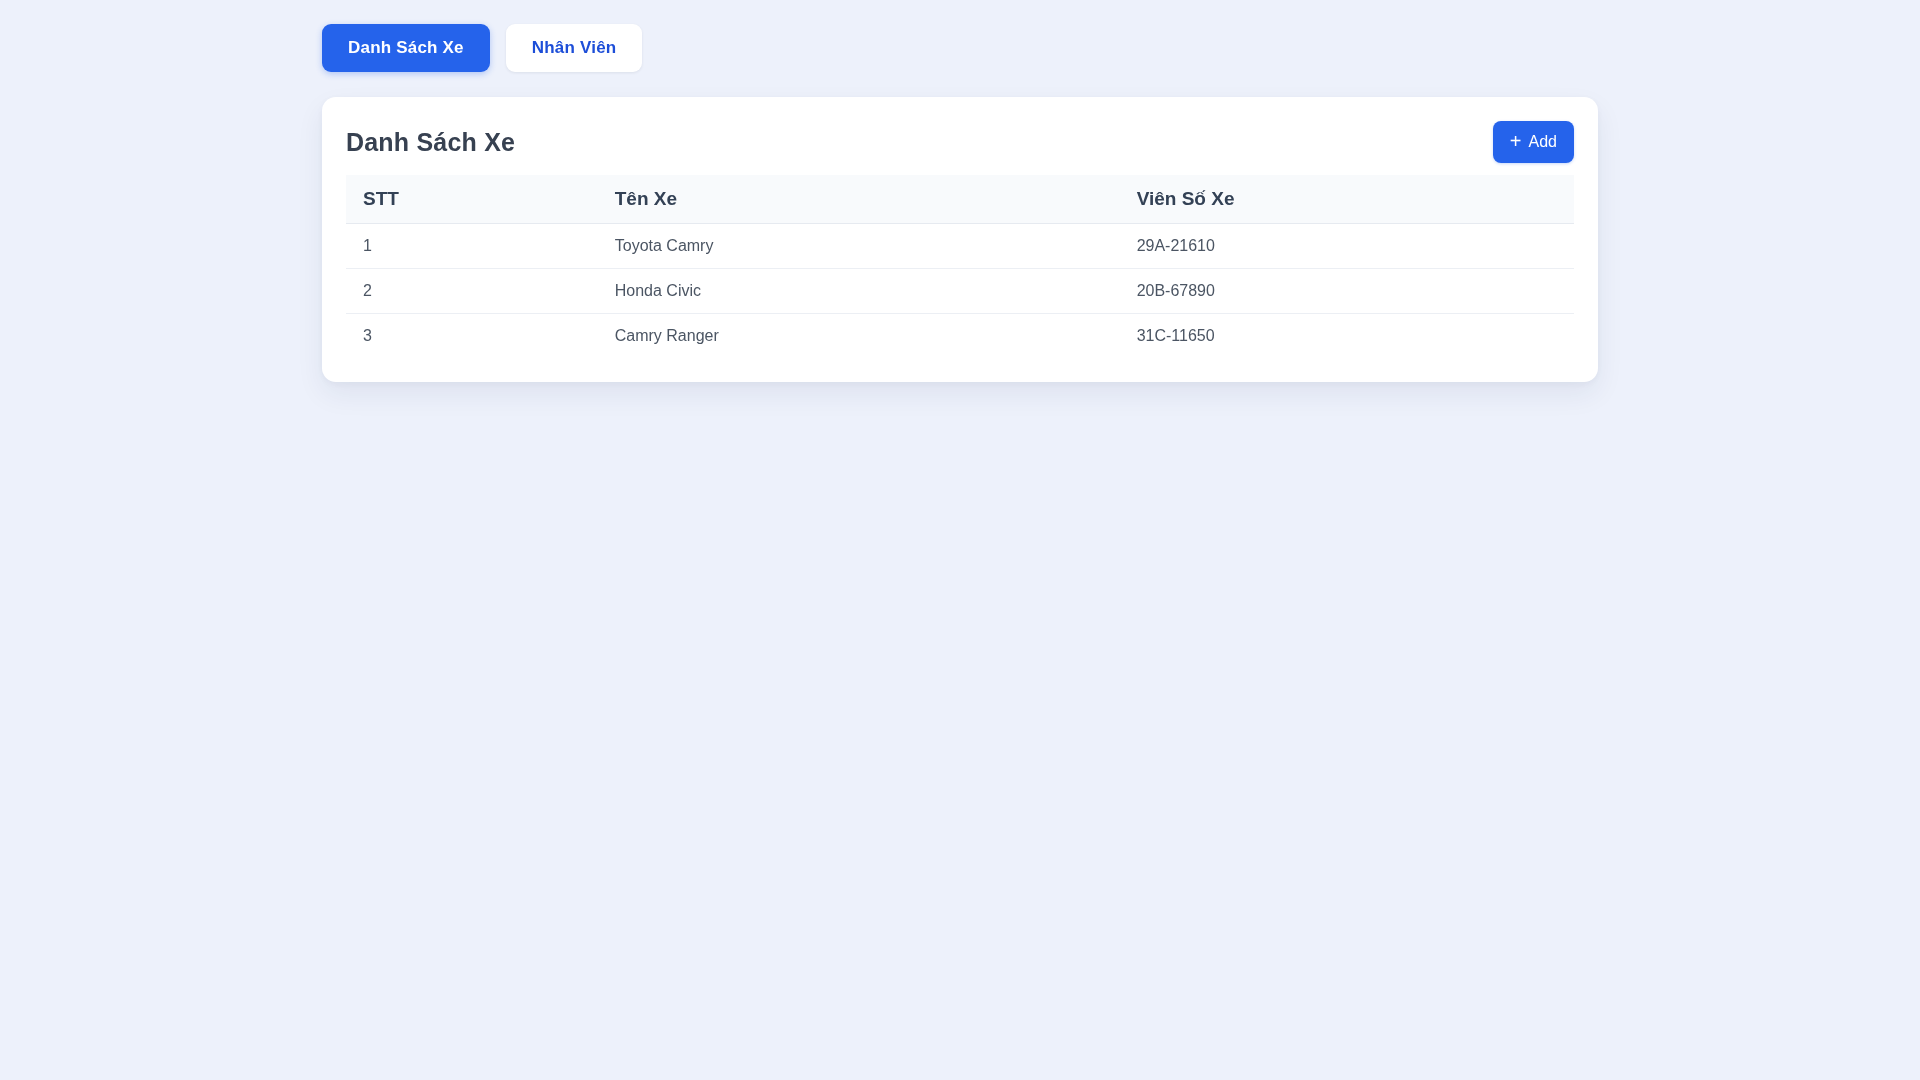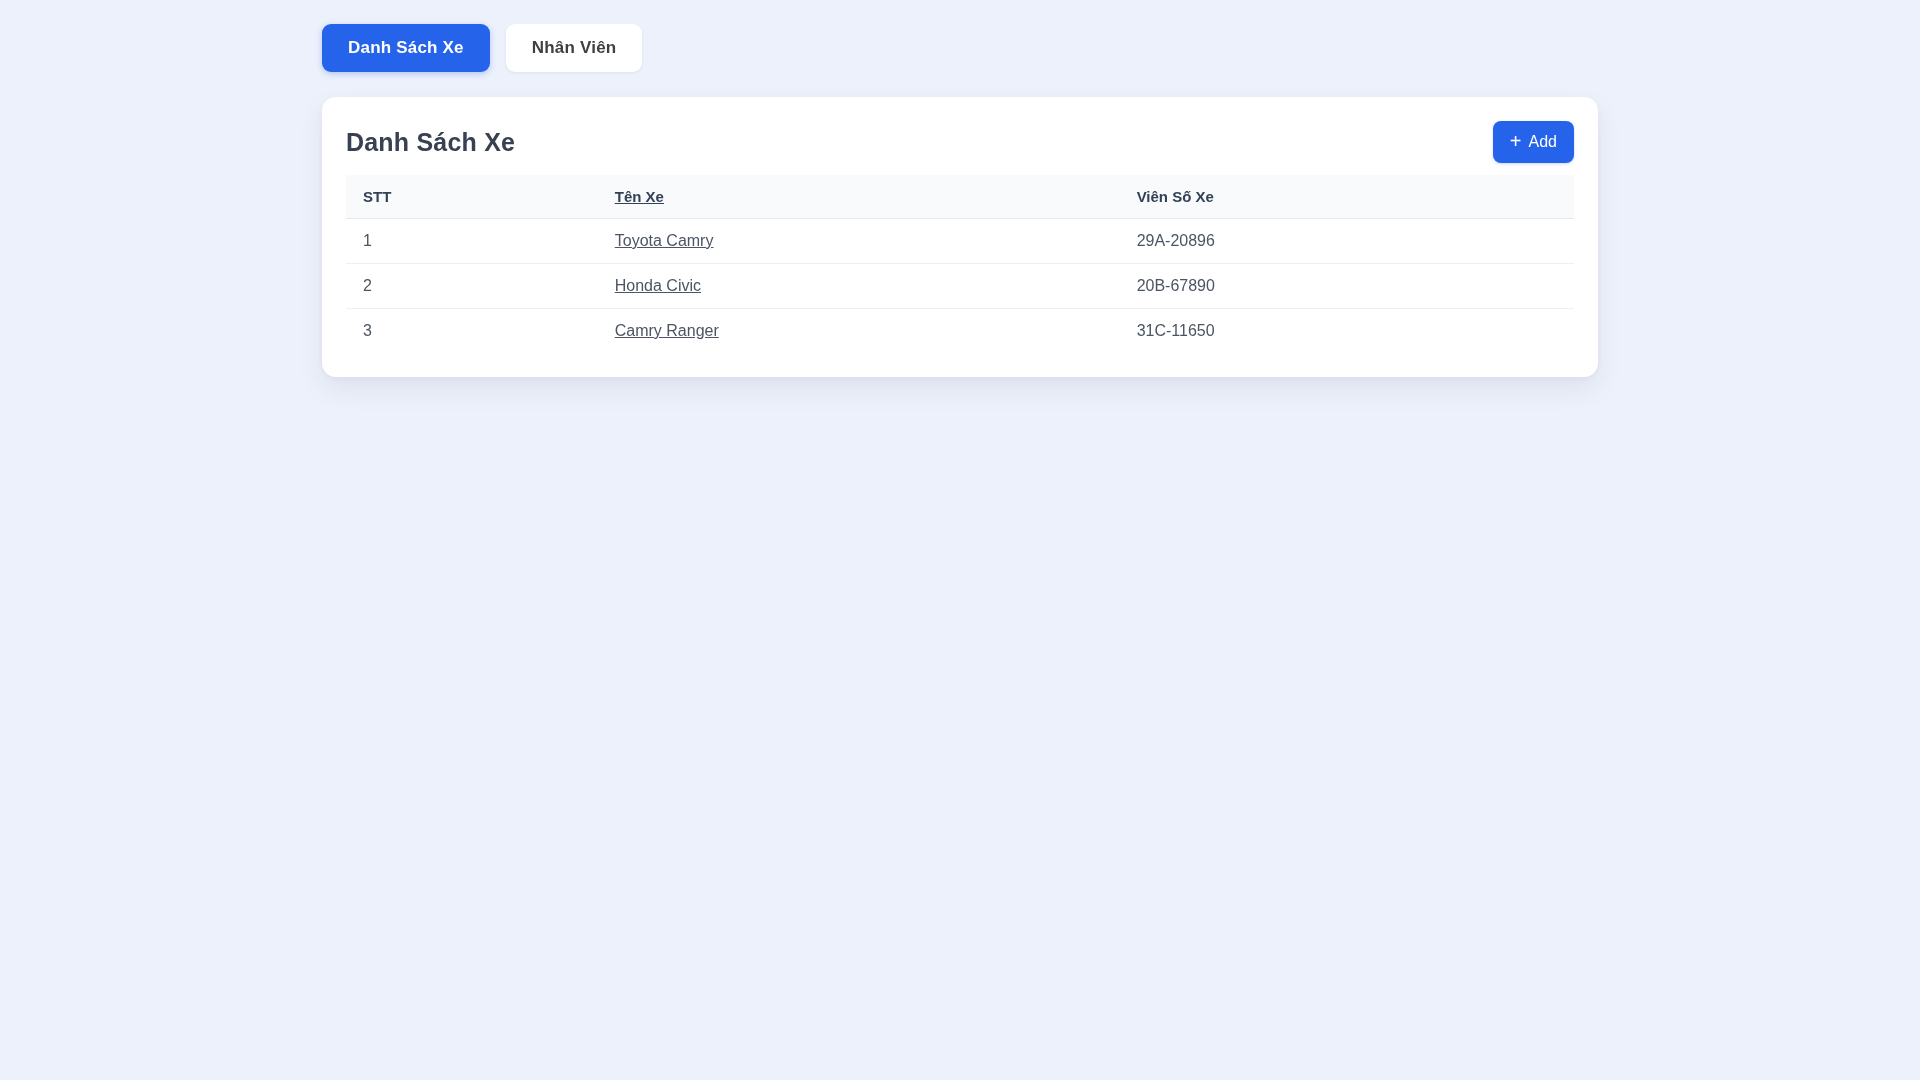--- a/index.html
+++ b/index.html
@@ -23,21 +23,21 @@
     cursor: pointer;
     letter-spacing: .2px;
   }
   .tab.active {
     background: #2563eb;
     color: #ffffff;
     box-shadow: 0 2px 6px rgba(37, 99, 235, 0.30);
   }
   .tab.inactive {
     background: #ffffff;
-    color: #404040;
+    color: #1d4ed8;
     box-shadow: 0 1px 3px rgba(15, 23, 42, 0.08);
   }
 
   .card {
     margin-top: 25px;
     background: #ffffff;
     border-radius: 14px;
     padding: 24px;
     box-shadow: 0 12px 28px rgba(30, 41, 80, 0.07), 0 2px 6px rgba(30, 41, 80, 0.04);
   }
@@ -68,34 +68,34 @@
     cursor: pointer;
     box-shadow: 0 1px 3px rgba(37, 99, 235, 0.25);
   }
   .plus-glyph { font-size: 20px; font-weight: normal; line-height: 1; margin-top: -2px; }
 
   table { width: 100%; border-collapse: collapse; }
   thead tr { border-bottom: 1px solid #e6eaf0; }
   th {
     background: #f8fafc;
     text-align: left;
-    font-size: 15px;
+    font-size: 19px;
     font-weight: bold;
     color: #334155;
     padding: 13px 17px;
   }
   td {
     font-size: 16px;
     color: #4b5563;
     padding: 13px 17px;
     background: #ffffff;
   }
   tbody tr:not(:last-child) { border-bottom: 1px solid #eceff4; }
   th:nth-child(1), td:nth-child(1) { width: 20.5%; }
-  th:nth-child(2), td:nth-child(2) { width: 42.5%; text-decoration: underline; }
+  th:nth-child(2), td:nth-child(2) { width: 42.5%; }
   th:nth-child(3), td:nth-child(3) { width: 37%; }
 </style>
 </head>
 <body>
 
 <div class="container">
 
   <div class="tabs">
     <button class="tab active">Danh Sách Xe</button>
     <button class="tab inactive">Nhân Viên</button>
@@ -115,21 +115,21 @@
         <tr>
           <th>STT</th>
           <th>Tên Xe</th>
           <th>Viên Số Xe</th>
         </tr>
       </thead>
       <tbody>
         <tr>
           <td>1</td>
           <td>Toyota Camry</td>
-          <td>29A-20896</td>
+          <td>29A-21610</td>
         </tr>
         <tr>
           <td>2</td>
           <td>Honda Civic</td>
           <td>20B-67890</td>
         </tr>
         <tr>
           <td>3</td>
           <td>Camry Ranger</td>
           <td>31C-11650</td>

